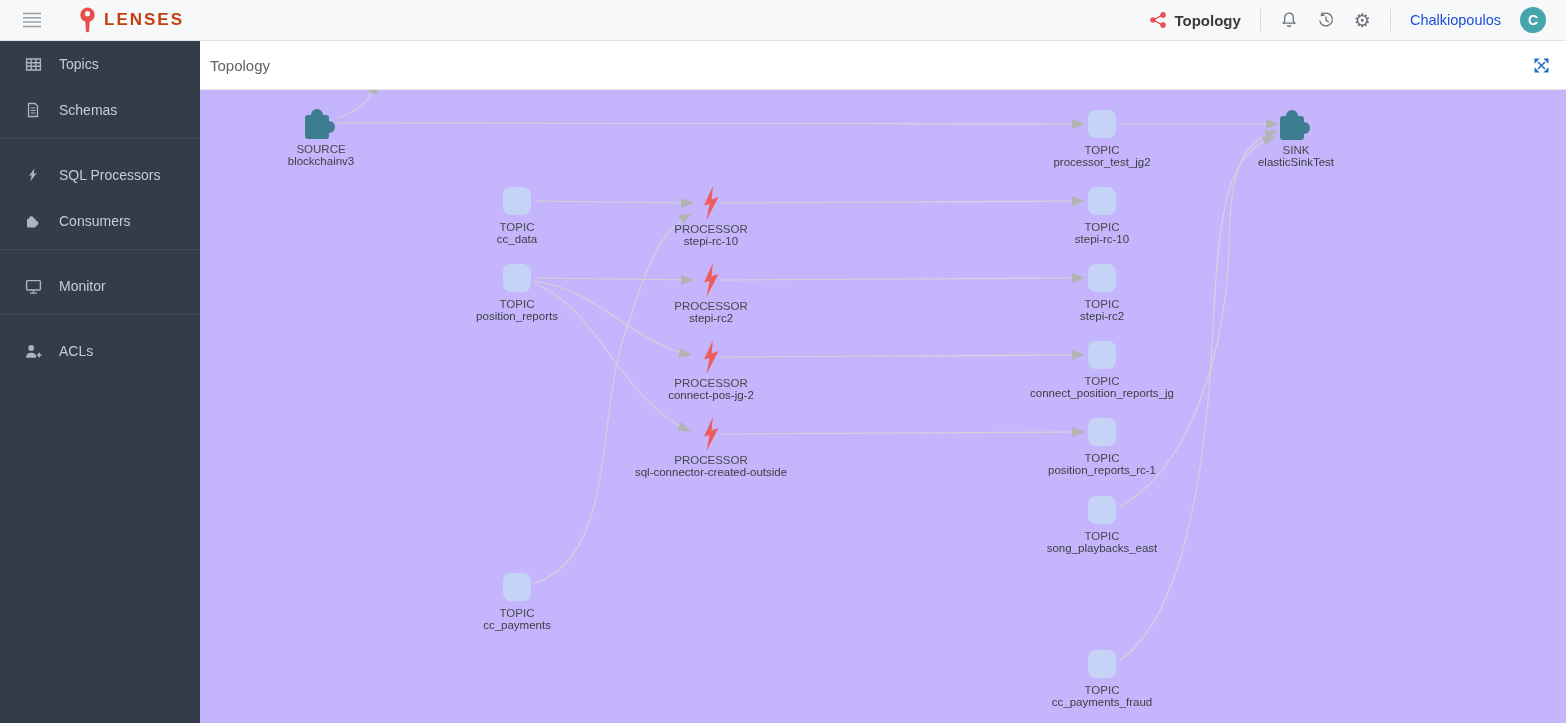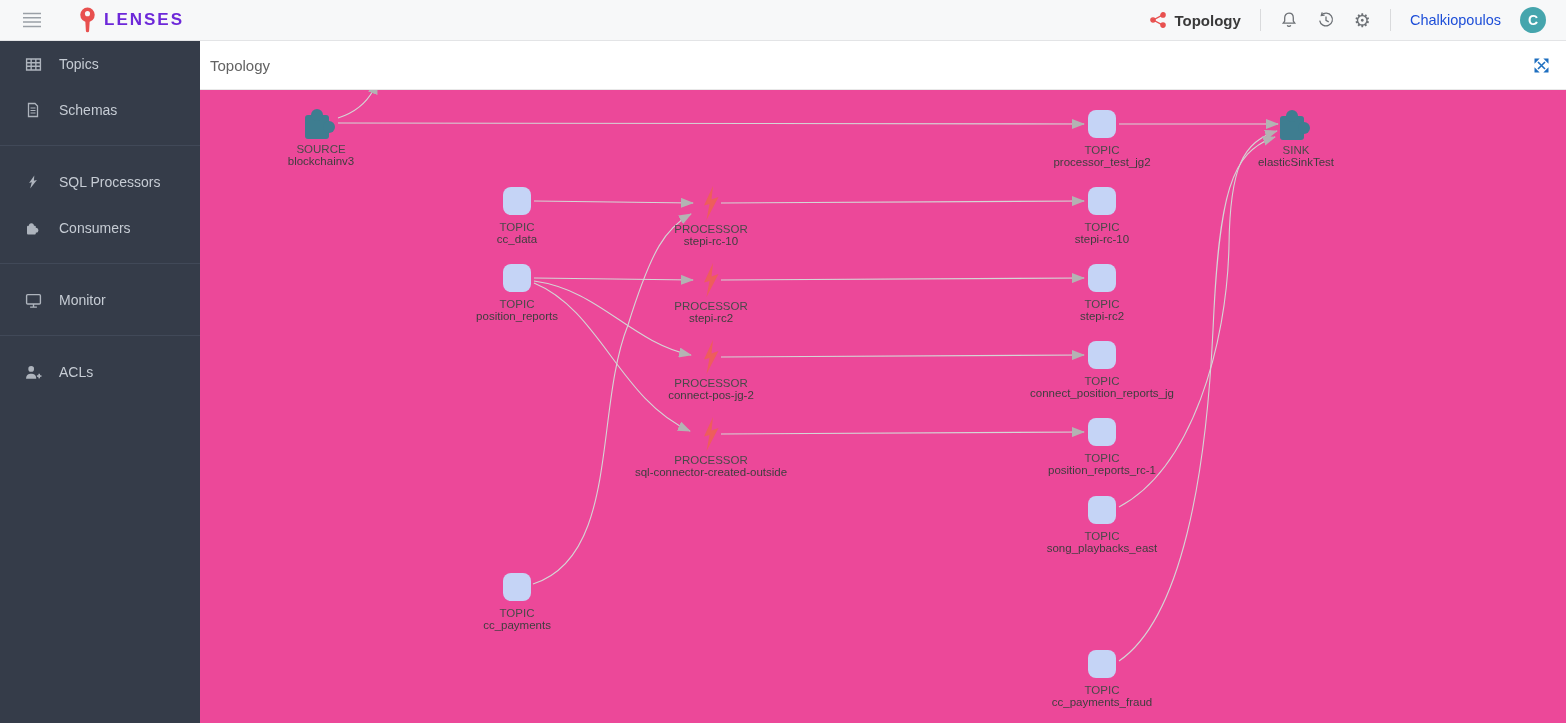--- a/index.html
+++ b/index.html
@@ -7,57 +7,57 @@
   body { font-family: "Liberation Sans", sans-serif; background: #fff; }
 
   
   .topbar {
     height: 41px; width: 100%;
     background: #f7f8f9; border-bottom: 1px solid #e3e4e6;
     display: flex; align-items: center;
   }
   .hamburger { margin-left: 22px; display: flex; align-items: center; cursor: pointer; }
   .logo { margin-left: 36px; display: flex; align-items: center; gap: 7px; }
-  .brand-text { color: #6d28d9; font-weight: bold; font-size: 17px; letter-spacing: 2px; }
+  .brand-text { color: #c2410c; font-weight: bold; font-size: 17px; letter-spacing: 2px; }
   .topbar-spacer { flex: 1; }
   .topbar-right { display: flex; align-items: center; gap: 19px; padding-right: 20px; }
   .topo-link { display: flex; align-items: center; gap: 8px; }
   .topo-link-label { font-size: 15px; font-weight: bold; color: #3a3a3a; }
   .tb-sep { width: 1px; height: 22px; background: #d9dadc; }
   .tb-icon { display: flex; align-items: center; color: #6d7176; cursor: pointer; }
   .gear-glyph { font-size: 19px; line-height: 1; color: #6d7176; }
   .username { font-size: 14.5px; color: #1d4ed8; text-align: center; }
   .avatar {
     width: 26px; height: 26px; border-radius: 50%;
     background: #45a5ad; color: #fff; font-weight: bold; font-size: 14px;
     display: flex; align-items: center; justify-content: center;
   }
 
   
   .app-body { display: flex; height: 682px; }
 
   
   .sidebar { width: 200px; background: #353c49; flex: none; padding-top: 0; }
-  .side-group { padding-bottom: 12px; margin-bottom: 13px; border-bottom: 1px solid #414958; }
+  .side-group { padding-bottom: 5px; margin-bottom: 13px; border-bottom: 1px solid #414958; }
   .side-group:last-child { border-bottom: none; }
   .side-item {
     height: 46px; display: flex; align-items: center; gap: 17px;
     padding-left: 24px; cursor: pointer; color: #c6ccd4; font-size: 14px;
   }
   .side-icon { width: 18px; display: flex; justify-content: center; color: #aeb4bd; }
 
   
   .content { flex: 1; display: flex; flex-direction: column; background: #fff; }
   .panel-header {
     height: 49px; flex: none; border-bottom: 1px solid #e8e8e8;
     display: flex; align-items: center; padding: 0 16px 0 10px;
   }
   .panel-title { font-size: 15px; color: #636363; }
   .expand-btn { margin-left: auto; display: flex; cursor: pointer; }
-  .canvas { position: relative; flex: 1; overflow: hidden; background: #ec4899; }
+  .canvas { position: relative; flex: 1; overflow: hidden; background: #c4b5fd; }
   .canvas svg.graph { position: absolute; left: 0; top: 0; }
 
   .node-type-label { font-size: 11.5px; fill: #4a4a4a; }
   .node-name-label { font-size: 11.5px; fill: #3e3e3e; }
 </style>
 </head>
 <body>
 
 <div class="topbar">
   <div class="hamburger">

